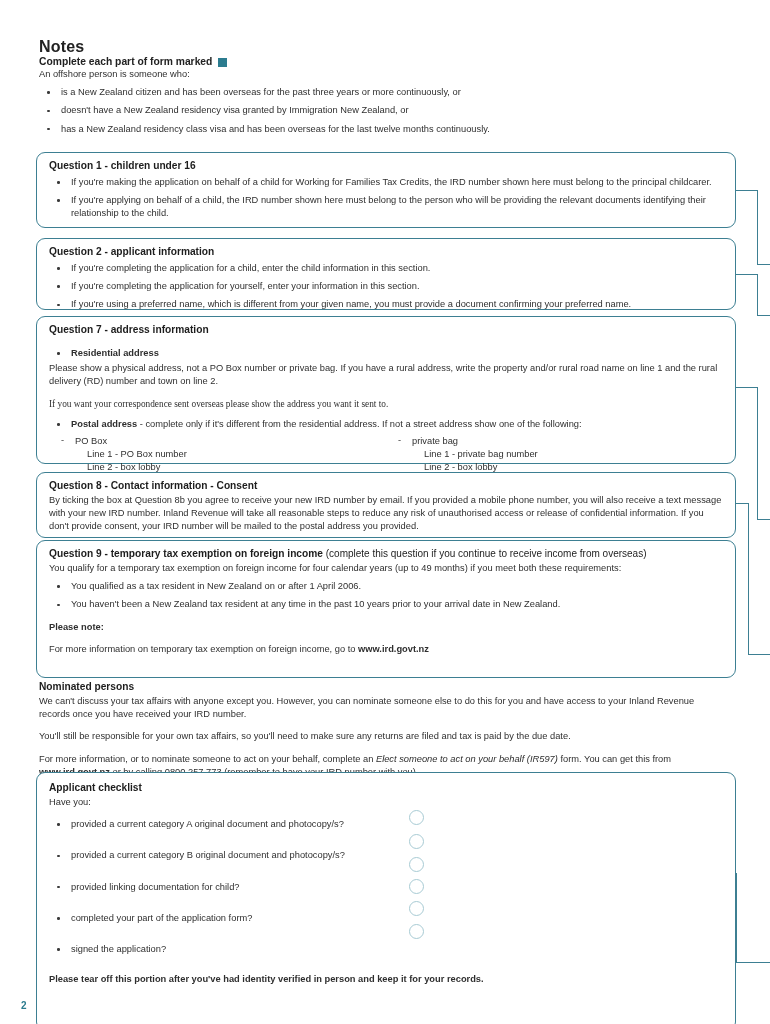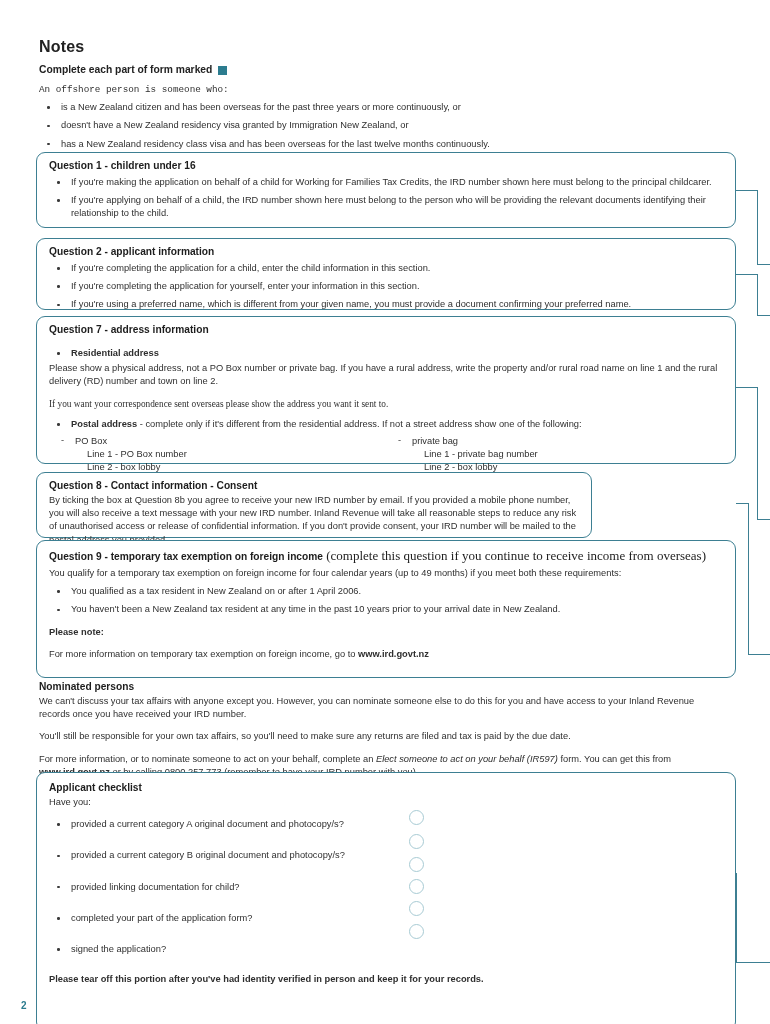--- a/index.html
+++ b/index.html
@@ -14,25 +14,25 @@
   }
   .page{position:absolute;inset:0;}
 
   
   .t{font-size:9.3px;line-height:13.2px;color:#2f2f2f;}
   .b{font-weight:bold;}
   .i{font-style:italic;}
   .hdr-notes{font-size:16px;font-weight:bold;color:#222;letter-spacing:.2px;}
   .hdr-sub{font-size:10.3px;font-weight:bold;color:#222;}
   .sec-title{font-size:10.2px;font-weight:bold;color:#1d1d1d;}
-  .sec-title .light{font-weight:normal;font-size:13px;font-family:Liberation Serif, serif;}
+  .sec-title .light{font-weight:normal;font-size:10px;}
 
   
   #intro{position:absolute;left:39px;top:38px;width:560px;}
-  #intro .row-sub{display:flex;align-items:flex-end;gap:6px;margin-top:8px;}
+  #intro .row-sub{display:flex;align-items:flex-end;gap:6px;margin-top:0;}
   .sqmark{display:inline-block;width:9px;height:9px;background:#2c7c8f;}
 
   ul.bl{list-style:none;margin:0;padding:0;}
   ul.bl>li{position:relative;padding-left:22px;margin-top:5px;}
   ul.bl>li:before{
     content:"";position:absolute;left:8px;top:5.2px;
     width:2.6px;height:2.6px;border-radius:50%;background:#3a3a3a;
   }
   ul.dash{list-style:none;margin:0;padding:0;}
   ul.dash>li{position:relative;padding-left:26px;}
@@ -74,21 +74,21 @@
 <body>
 
 <div class="page">
 
   <div id="intro">
     <div class="hdr-notes">Notes</div>
     <div class="row-sub">
       <span class="hdr-sub">Complete each part of form marked</span>
       <span class="sqmark"></span>
     </div>
-    <div class="t" style="margin-top:8px;font-family:Liberation Mono, monospace;">An offshore person is someone who:</div>
+    <div class="t" style="margin-top:1px;">An offshore person is someone who:</div>
     <ul class="bl">
       <li class="t">is a New Zealand citizen and has been overseas for the past three years or more continuously, or</li>
       <li class="t">doesn't have a New Zealand residency visa granted by Immigration New Zealand, or</li>
       <li class="t">has a New Zealand residency class visa and has been overseas for the last twelve months continuously.</li>
     </ul>
   </div>
 
   <div class="box" style="left:36px;top:152px;width:700px;height:76px;">
     <div class="pad">
       <div class="sec-title">Question 1 - children under 16</div>
@@ -134,21 +134,21 @@
             <li class="t">private bag</li>
           </ul>
           <div class="t" style="padding-left:38px;">Line 1 - private bag number</div>
           <div class="t" style="padding-left:38px;">Line 2 - box lobby</div>
         </div>
       </div>
       <div class="t b" style="margin-top:5px;">Don't show your tax agent's address here.</div>
     </div>
   </div>
 
-  <div class="box" style="left:36px;top:472px;width:556px;height:66px;">
+  <div class="box" style="left:36px;top:472px;width:700px;height:66px;">
     <div class="pad">
       <div class="sec-title">Question 8 - Contact information - Consent</div>
       <div class="t" style="margin-top:1px;">By ticking the box at Question 8b you agree to receive your new IRD number by email. If you provided a mobile phone number, you will also receive a text message with your new IRD number. Inland Revenue will take all reasonable steps to reduce any risk of unauthorised access or release of confidential information. If you don't provide consent, your IRD number will be mailed to the postal address you provided.</div>
     </div>
   </div>
 
   <div class="box" style="left:36px;top:540px;width:700px;height:138px;">
     <div class="pad">
       <div class="sec-title"><span>Question 9 - temporary tax exemption on foreign income</span><span class="light"> (complete this question if you continue to receive income from overseas)</span></div>
       <div class="t" style="margin-top:1px;">You qualify for a temporary tax exemption on foreign income for four calendar years (up to 49 months) if you meet both these requirements:</div>

